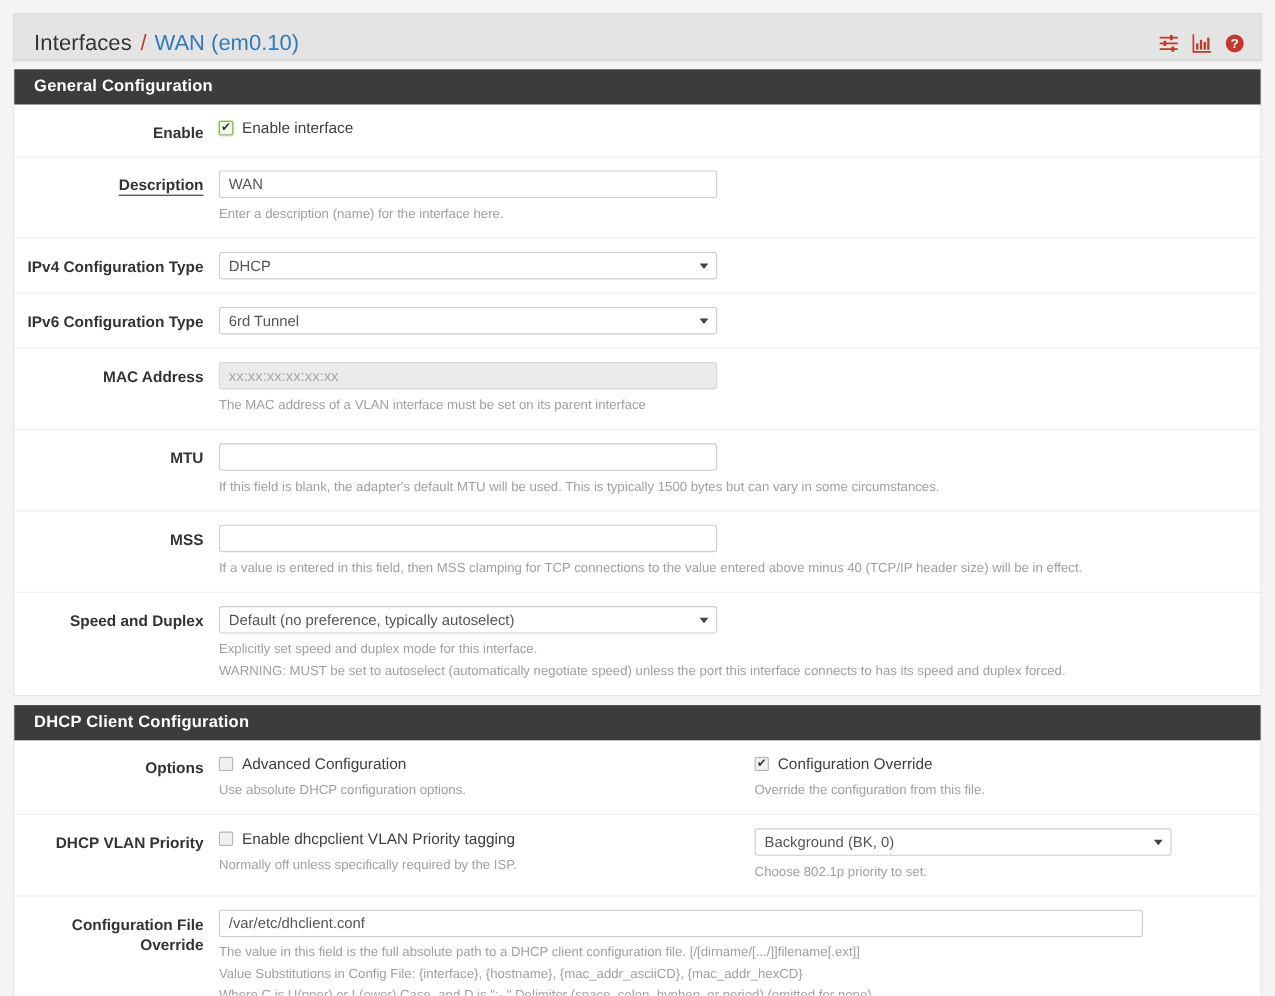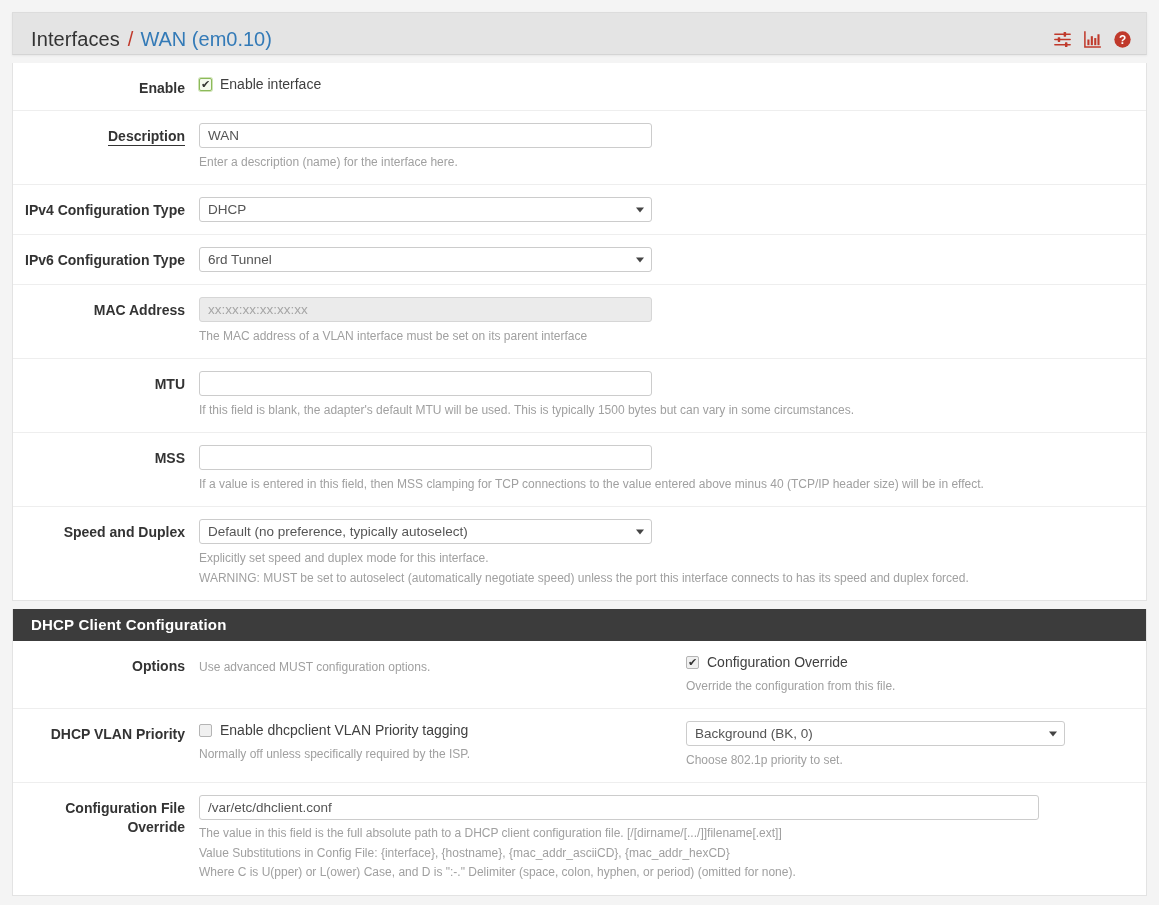--- a/index.html
+++ b/index.html
@@ -209,20 +209,21 @@
       <span class="hdr-icon">
         <svg width="19" height="19" viewBox="0 0 20 20">
           <circle cx="10" cy="10" r="8.6" fill="#c0392b"></circle>
           <text x="10" y="14.6" font-family="Liberation Sans, sans-serif" font-size="12.5" font-weight="bold" fill="#ffffff" text-anchor="middle">?</text>
         </svg>
       </span>
     </span>
   </div>
 
   <div class="panel">
+    <div class="panel-heading">General Configuration</div>
     <div class="panel-body">
 
       <div class="form-row">
         <div class="form-label">Enable</div>
         <div class="form-fields">
           <label class="cbx-row">
             <span class="cbx green">
                 <span class="tick">✔</span>
               </span>
             <span class="cbx-label">Enable interface</span>
@@ -301,21 +302,25 @@
 
   <div class="panel">
     <div class="panel-heading">DHCP Client Configuration</div>
     <div class="panel-body">
 
       <div class="form-row">
         <div class="form-label">Options</div>
         <div class="form-fields">
           <div class="two-col">
             <div class="col-left">
-              <span class="help">Use advanced MUST configuration options.</span>
+              <label class="cbx-row">
+                <span class="cbx"></span>
+                <span class="cbx-label">Advanced Configuration</span>
+              </label>
+              <span class="help">Use absolute DHCP configuration options.</span>
             </div>
             <div class="col-right">
               <label class="cbx-row">
                 <span class="cbx">
                     <span class="tick">✔</span>
                   </span>
                 <span class="cbx-label">Configuration Override</span>
               </label>
               <span class="help">Override the configuration from this file.</span>
             </div>

